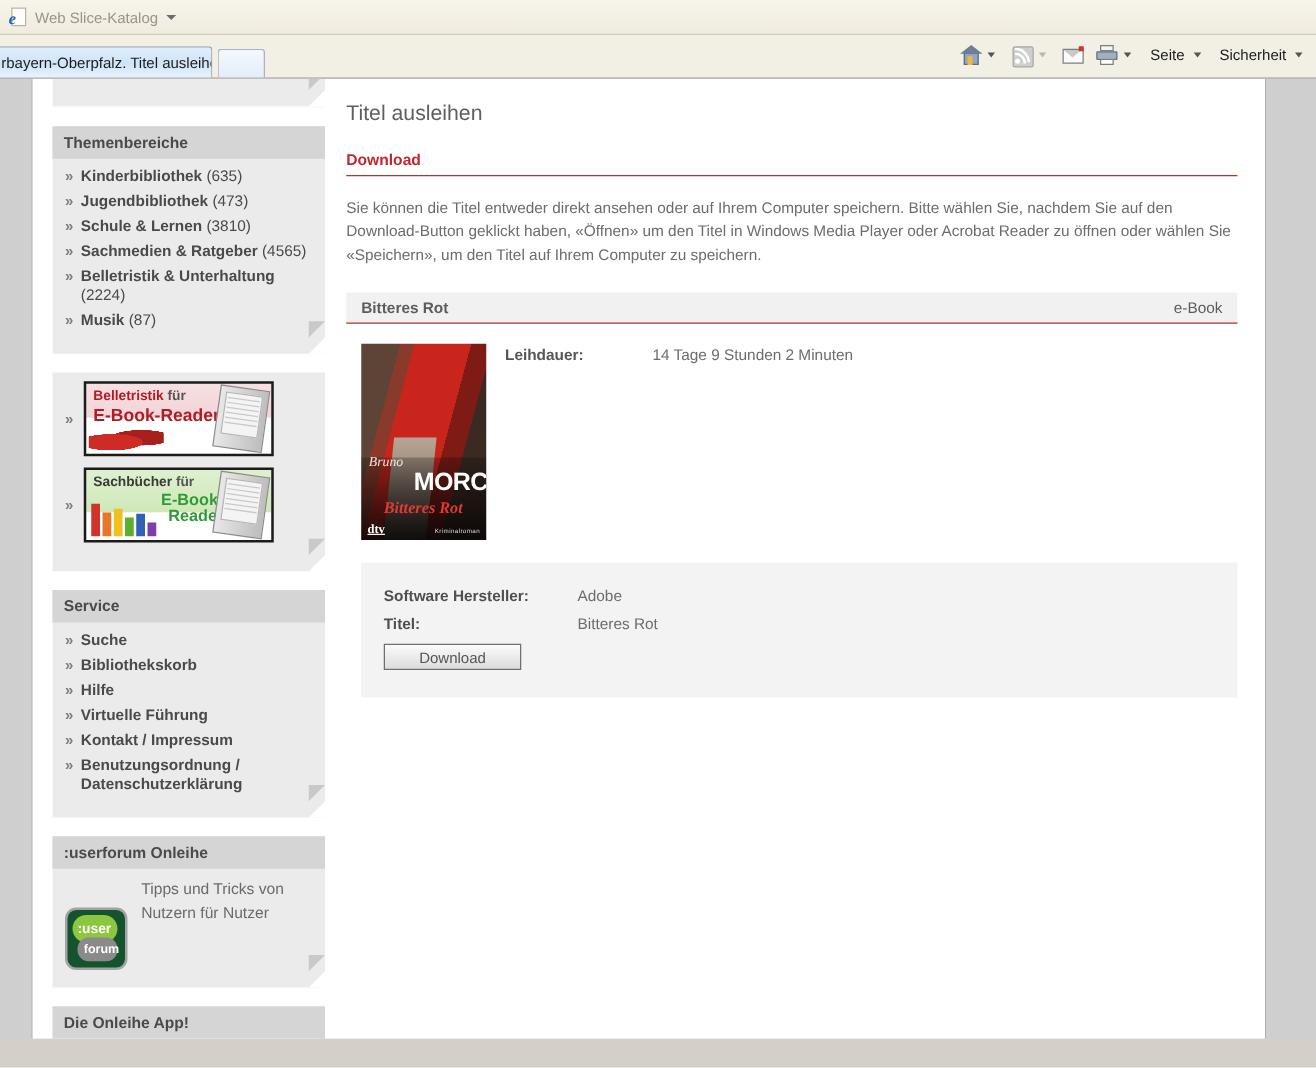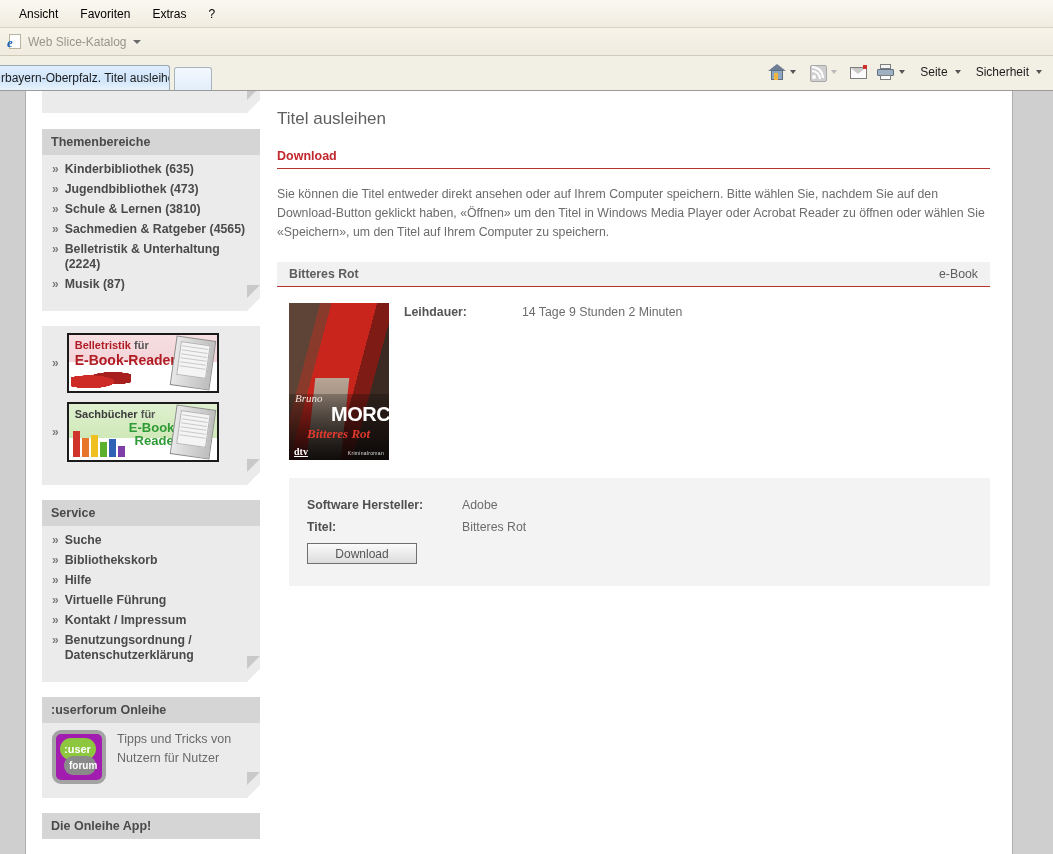--- a/index.html
+++ b/index.html
@@ -72,21 +72,21 @@
         border-left:13px solid transparent;border-bottom:13px solid #ffffff;
         border-top:0;}
   .fold::after{content:"";position:absolute;left:-13px;top:-13px;width:0;height:0;
         border-left:13px solid #c9c9c9;border-bottom:13px solid transparent;}
   .partial{width:218px;height:22px;background:#ebebeb;position:relative;margin-bottom:15px;
            border-bottom:1px solid #fff;}
   ul.lst{list-style:none;margin:0;padding:0;}
   ul.lst li{display:flex;align-items:flex-start;margin:0 0 5px 0;line-height:15px;}
   .chev{color:#7d7d7d;font-weight:bold;font-size:12px;margin-right:6px;flex:0 0 auto;}
   .lnk{color:#4a4a4a;font-size:12.3px;font-weight:bold;text-decoration:none;cursor:pointer;}
-  .cnt{font-weight:bold;color:#4a4a4a;}
+  .cnt{font-weight:normal;color:#4a4a4a;}
   .bnrow{display:flex;align-items:center;margin-bottom:9px;}
   .bnrow .chev{margin-right:8px;}
   
   .bnr{width:148px;height:56px;border:2px solid #1b1b1b;position:relative;overflow:hidden;
        background:#fff;cursor:pointer;}
   .bnr.belle{background:linear-gradient(to bottom,#f7dfe2 0%,#f3d4d8 48%,#ffffff 49%,#ffffff 100%);}
   .bnr.sach{background:linear-gradient(to bottom,#dff0cf 0%,#cfe8b8 60%,#ffffff 61%,#ffffff 100%);}
   .bnr .t1{position:absolute;left:6px;top:4px;font:bold 11px "Liberation Sans",sans-serif;color:#b01c24;}
   .bnr .t1 .gr{color:#555;font-weight:bold;}
   .bnr .t2{position:absolute;left:6px;top:17px;font:bold 14px "Liberation Sans",sans-serif;color:#b01c24;}
@@ -98,21 +98,21 @@
           transform:rotate(8deg);}
   .reader .scr{position:absolute;left:4px;top:4px;right:4px;bottom:10px;background:#f4f4f4;border:1px solid #b5b5b5;}
   .reader .ln{position:absolute;left:6px;right:6px;height:1px;background:#c9c9c9;}
   .petal{position:absolute;left:2px;bottom:2px;width:60px;height:18px;
          background:radial-gradient(ellipse at 30% 60%,#cf2b26 0 42%,transparent 43%),
                     radial-gradient(ellipse at 70% 40%,#a8201d 0 40%,transparent 41%);}
   .bars{position:absolute;left:4px;bottom:3px;width:62px;height:28px;display:flex;align-items:flex-end;gap:2px;}
   .bars i{display:block;width:7px;}
   
   .uf{display:flex;align-items:flex-start;gap:11px;}
-  .uf-logo{width:46px;height:46px;flex:0 0 46px;background:#a21caf;border:4px solid #a3a3a3;border-radius:9px;position:relative;overflow:hidden;}
+  .uf-logo{width:46px;height:46px;flex:0 0 46px;background:#14532d;border:2px solid #a3a3a3;border-radius:9px;position:relative;overflow:hidden;margin-top:24px;}
   .uf-logo .bub1{position:absolute;left:4px;top:4px;width:36px;height:22px;background:#8dc63f;border-radius:11px;}
   .uf-logo .bub2{position:absolute;left:8px;top:22px;width:32px;height:19px;background:#8a8a8a;border-radius:9px;}
   .uf-logo .s1{position:absolute;left:8px;top:9px;font:bold 11px "Liberation Sans",sans-serif;color:#fff;z-index:3;}
   .uf-logo .s2{position:absolute;left:13px;top:26px;font:bold 10px "Liberation Sans",sans-serif;color:#fff;z-index:3;}
   .uf-txt{color:#6a6a6a;font-size:12.5px;line-height:19px;}
   
   .main{flex:1;padding:18px 22px 0 16px;box-sizing:border-box;}
   h1.pgtitle{font-size:17px;font-weight:normal;color:#5f5f5f;margin:0 0 20px 0;}
   h2.sect{font-size:12.5px;font-weight:bold;color:#c1272d;margin:0 0 5px 0;}
   .hr-red{border:none;border-top:1px solid #b5342c;margin:0 0 16px 0;}
@@ -145,26 +145,20 @@
   .dlbtn{margin-top:5px;width:110px;height:21px;background:linear-gradient(to bottom,#fbfbfb,#dcdcdc);
          border:1px solid #6f6f6f;color:#555;font-size:12px;font-family:inherit;cursor:pointer;
          display:flex;align-items:center;justify-content:center;box-sizing:border-box;}
   .gutter-r{position:absolute;left:1013px;top:0;width:40px;height:768px;background:#cfcfcf;}
 </style>
 </head>
 <body>
 
 <div class="chrome">
 
-  <div class="menubar">
-    <div class="mi">Ansicht</div>
-    <div class="mi">Favoriten</div>
-    <div class="mi">Extras</div>
-    <div class="mi">?</div>
-  </div>
 
   <div class="favbar">
     <span class="ie-icon">
       <span class="page"></span>
         <span class="e">e</span>
     </span>
     <span class="fav-label">Web Slice-Katalog</span>
     <span class="caret"></span>
   </div>
 

